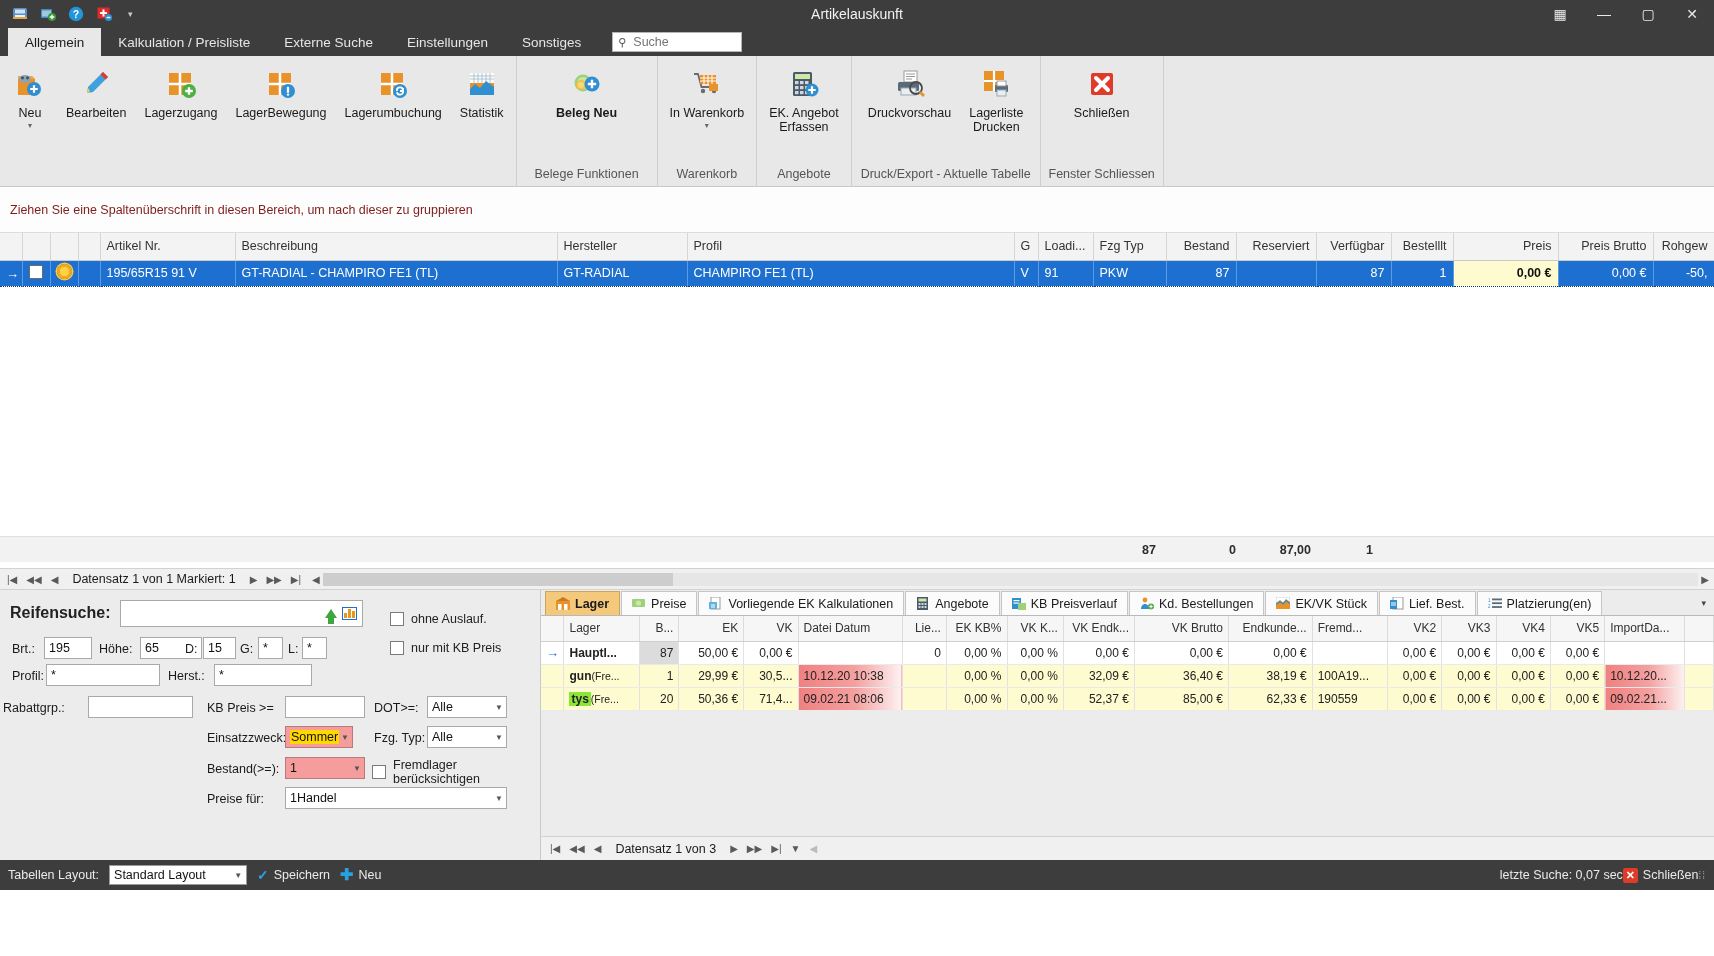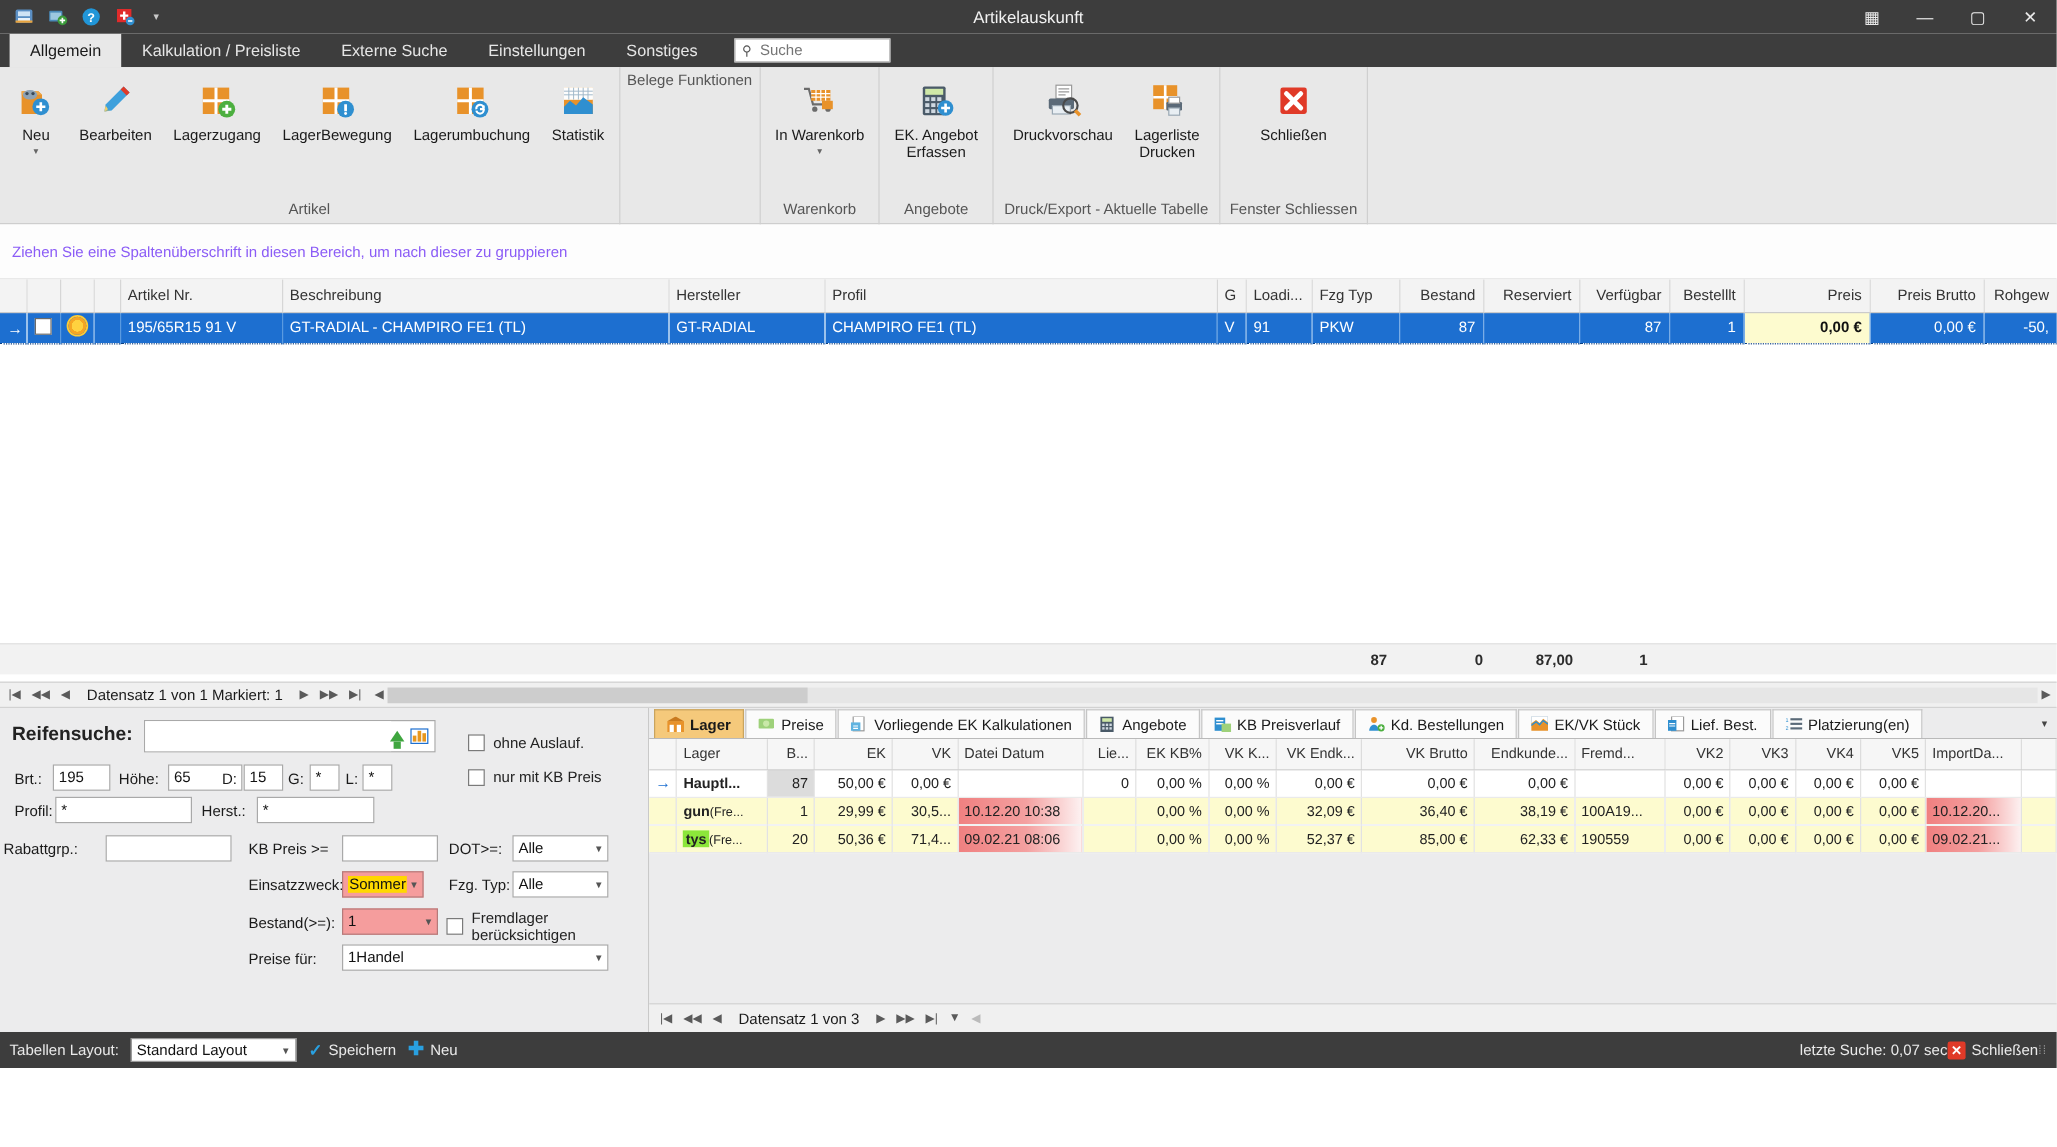--- a/index.html
+++ b/index.html
@@ -113,21 +113,21 @@
   .rbtn .rlabel.bold { font-weight: bold; }
   .rbtn .rcaret { font-size: 8px; color: #666; margin-top: 2px; line-height: 1; }
 
   
   #groupbar {
     height: 46px;
     background: #fdfdfd;
     border-bottom: 1px solid #dcdcdc;
     display: flex; align-items: center;
     padding-left: 10px;
-    color: #8b5cf6; font-size: 12.5px;
+    color: #7f1d1d; font-size: 12.5px;
   }
 
   
   #maingrid-wrap { position: relative; height: 357px; background: #fff; }
   table.grid { border-collapse: collapse; table-layout: fixed; width: 100%; }
   table.grid th {
     background: #f3f3f3;
     border-right: 1px solid #d6d6d6;
     border-bottom: 1px solid #cbcbcb;
     font-weight: normal;
@@ -440,24 +440,38 @@
               <path d="M5 6h24v10H5z" fill="#fdfdfd"></path>
               <g stroke="#9fb7c9" stroke-width="0.8">
                 <path d="M9 6v10M13 6v10M17 6v10M21 6v10M25 6v10M5 9h24M5 12h24"></path>
               </g>
               <path d="M5 22l5-5 5 4 6-7 8 6v8H5z" fill="#2f8fd0"></path>
             </svg>
         </span>
         <span class="rlabel">Statistik</span>
       </div>
     </div>
-    <div class="rgroup-label">Artikel</div>
   </div>
 
   <div class="rgroup">
+    <div class="rgroup-items" style="min-width:140px;justify-content:center;">
+      <div class="rbtn">
+        <span class="ricon">
+          <svg width="34" height="34" viewBox="0 0 34 34">
+              <circle cx="13" cy="16" r="8.5" fill="#9ed17a"></circle>
+              <circle cx="13" cy="16" r="6" fill="#c7e6a8"></circle>
+              <circle cx="11" cy="18" r="5" fill="#f0c040"></circle>
+              <circle cx="11" cy="18" r="3.2" fill="#f7d878"></circle>
+              <circle cx="22" cy="17" r="7.5" fill="#2f8fd0"></circle>
+              <path d="M22 12.8v8.4M17.8 17h8.4" stroke="#fff" stroke-width="2.4"></path>
+            </svg>
+        </span>
+        <span class="rlabel bold">Beleg Neu</span>
+      </div>
+    </div>
     <div class="rgroup-label">Belege Funktionen</div>
   </div>
 
   <div class="rgroup">
     <div class="rgroup-items" style="min-width:86px;justify-content:center;">
       <div class="rbtn">
         <span class="ricon">
           <svg width="34" height="34" viewBox="0 0 34 34">
               <path d="M4 7h4l3.5 13H26" stroke="#6b6b6b" stroke-width="1.8" fill="none"></path>
               <rect x="10" y="8" width="16" height="9" fill="#e8922a"></rect>

